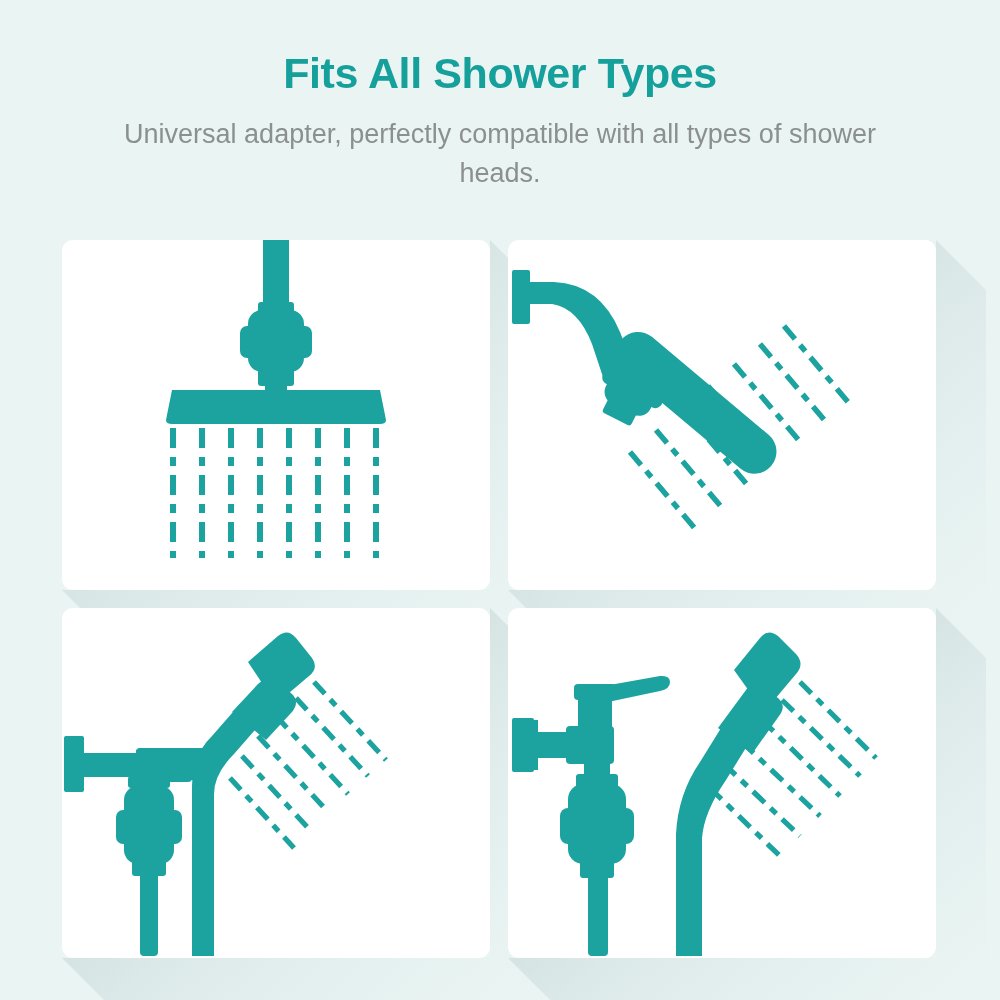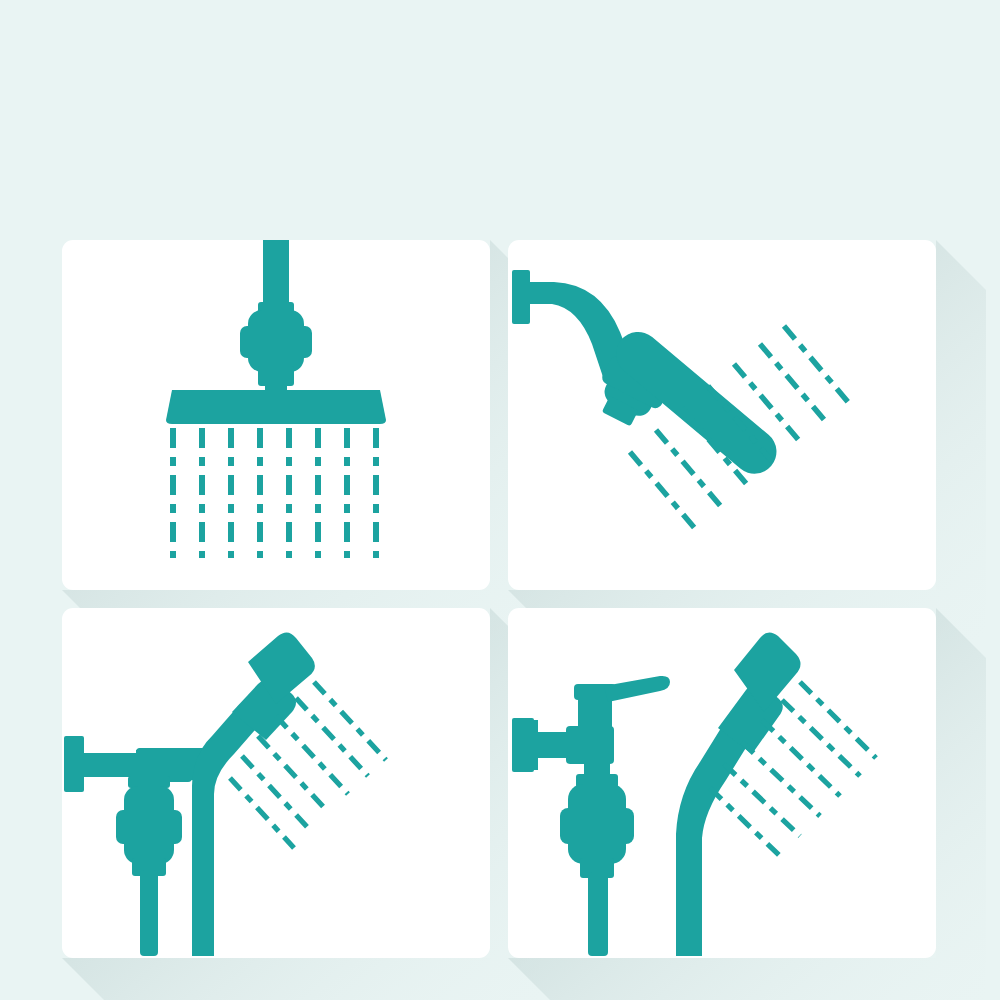--- a/index.html
+++ b/index.html
@@ -42,20 +42,24 @@
   .art{position:absolute;left:0;top:0;width:428px;height:350px;z-index:2;}
 
   
   .rays{position:absolute;left:0;top:0;width:1000px;height:1000px;z-index:0;pointer-events:none;}
 </style>
 </head>
 <body>
 
 <div class="page">
 
+  <div class="header">
+    <h1 class="title">Fits All Shower Types</h1>
+    <p class="subtitle">Universal adapter, perfectly compatible with all types of shower heads.</p>
+  </div>
 
   <svg class="rays" viewBox="0 0 1000 1000" aria-hidden="true">
     <defs>
       <linearGradient id="sg" x1="0" y1="0" x2="1" y2="1">
         <stop offset="0%" stop-color="#bdd2d1" stop-opacity="0.95"></stop>
         <stop offset="38%" stop-color="#cbdcdb" stop-opacity="0.75"></stop>
         <stop offset="100%" stop-color="#e9f4f3" stop-opacity="0.15"></stop>
       </linearGradient>
       <linearGradient id="sg2" x1="0" y1="0" x2="1" y2="1">
         <stop offset="0%" stop-color="#b5cbca" stop-opacity="0.95"></stop>

